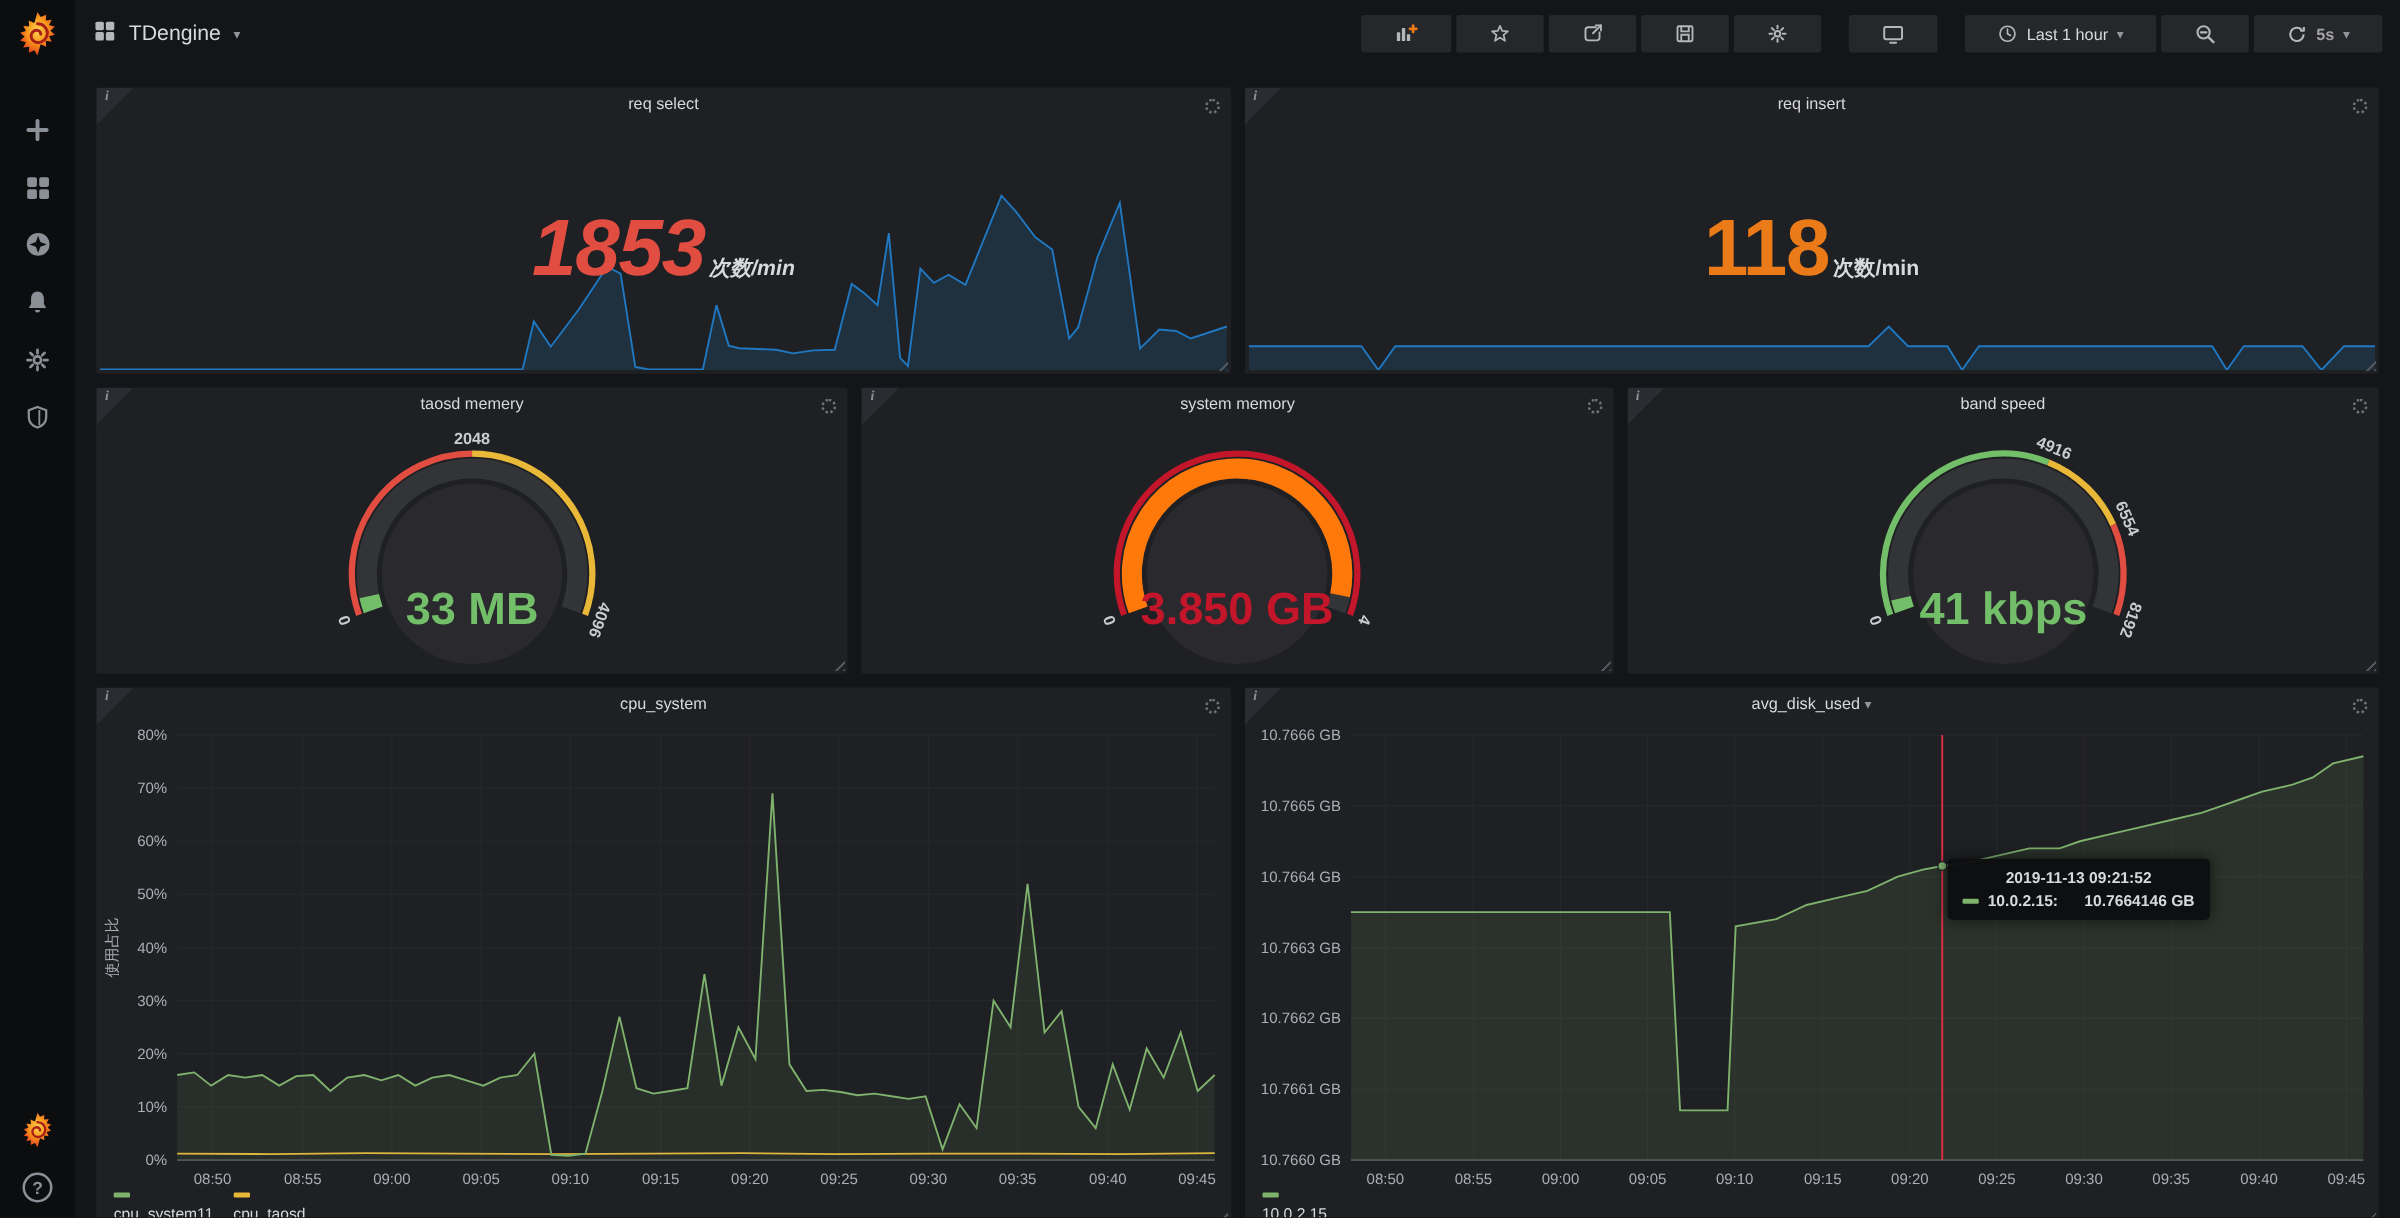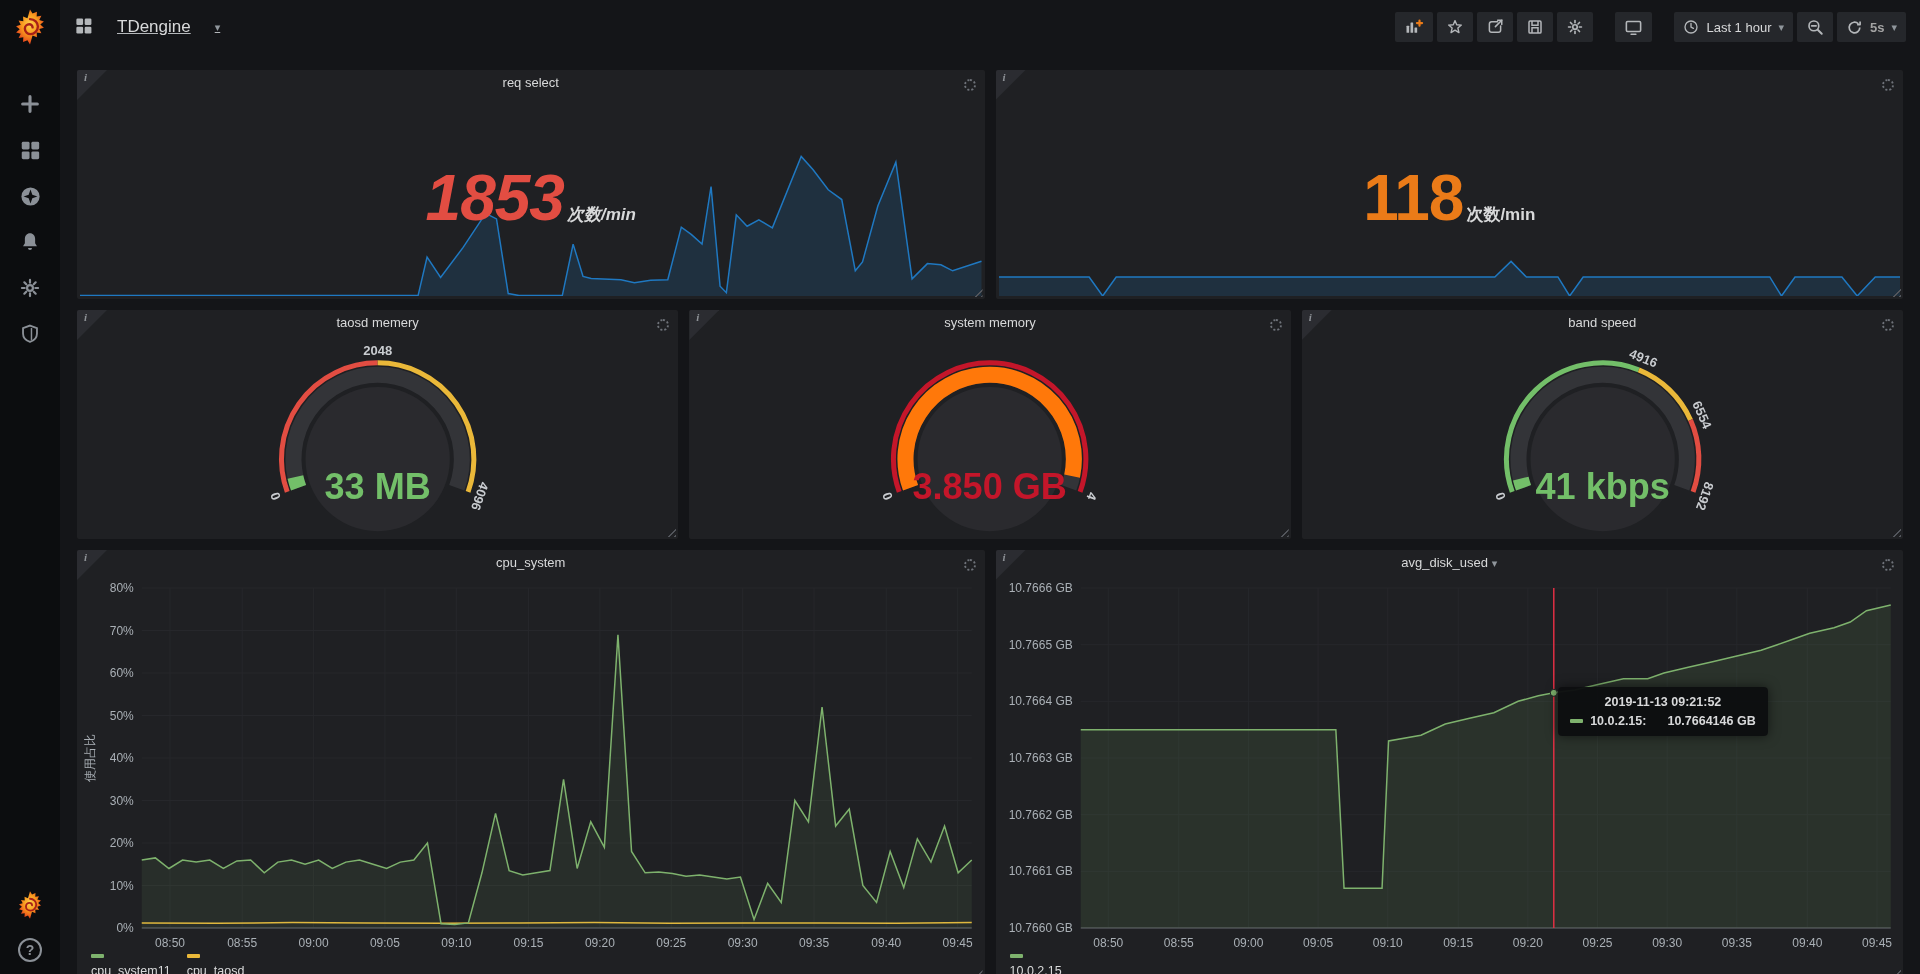--- a/index.html
+++ b/index.html
@@ -9,25 +9,25 @@
   
   .sidebar{position:absolute;left:0;top:0;bottom:0;width:60px;background:#0c0d0f;display:flex;flex-direction:column;align-items:center;z-index:30;}
   .logo{width:54px;height:54px;display:flex;align-items:center;justify-content:center;cursor:pointer;}
   .side-icons{display:flex;flex-direction:column;align-items:center;gap:22px;margin-top:40px;}
   .side-icons a{color:#8b9097;width:24px;height:24px;display:flex;align-items:center;justify-content:center;cursor:pointer;}
   .side-bottom{margin-top:auto;margin-bottom:12px;display:flex;flex-direction:column;align-items:center;gap:14px;}
   .help-circle{width:24px;height:24px;border:2px solid #8b9097;border-radius:50%;color:#8b9097;font-size:14px;font-weight:700;display:flex;align-items:center;justify-content:center;cursor:pointer;}
 
   
   .navbar{position:absolute;left:60px;right:0;top:0;height:54px;background:#141518;display:flex;align-items:center;padding:0 14px;z-index:20;}
-  .nav-left{display:flex;align-items:center;gap:24px;color:#b4b7ba;text-decoration:underline;}
+  .nav-left{display:flex;align-items:center;gap:10px;color:#b4b7ba;}
   .nav-title{color:#d8d9da;font-size:17px;font-weight:500;cursor:pointer;}
   .caret{color:#90969c;font-size:11px;cursor:pointer;}
   .nav-right{margin-left:auto;display:flex;align-items:center;gap:4px;}
-  .nbtn{height:30px;min-width:34px;background:#25272b;border:none;border-radius:2px;color:#b4b7ba;display:flex;align-items:center;justify-content:center;gap:7px;padding:0 9px;cursor:pointer;font-family:inherit;}
+  .nbtn{height:30px;min-width:34px;background:#25272b;border:none;border-radius:2px;color:#b4b7ba;display:flex;align-items:center;justify-content:center;gap:7px;padding:0 26px;cursor:pointer;font-family:inherit;}
   .nbtn svg{display:block;}
   .nbtn.spaced{margin-left:18px;}
   .time-label{color:#d8d9da;font-size:13px;font-weight:500;}
   .refresh-label{color:#a3a3a3;font-size:13px;font-weight:700;}
 
   
   .content{position:absolute;left:60px;top:54px;right:0;bottom:auto;padding:16px 17px 0 17px;}
   .row{display:flex;gap:11px;margin-bottom:11px;}
   .panel{position:relative;background:#1f2023;border-radius:2px;overflow:hidden;}
   .row1 .panel{height:229px;flex:1;}
@@ -227,20 +227,21 @@
             <span class="unit">次数/min</span>
         </div>
         <div class="resize-handle"></div>
       </section>
 
       <section class="panel">
         <div class="info-corner">
             <span>i</span>
           </div>
         <div class="spinner"></div>
+        <h2 class="ptitle"><span>req insert</span></h2>
         <svg class="spark" id="spark-req-insert" preserveAspectRatio="none" viewBox="0 0 1000 100">
             <path d="M0.0 87.3 L100.0 87.3 L115.0 100.0 L130.0 87.3 L550.0 87.3 L568.0 76.9 L585.0 87.3 L620.0 87.3 L633.0 100.0 L648.0 87.3 L855.0 87.3 L868.0 100.0 L883.0 87.3 L935.0 87.3 L952.0 100.0 L972.0 87.3 L1000.0 87.3 L 1000 100 L 0 100 Z" fill="rgba(31,120,193,0.18)" stroke="none"></path>
             <path d="M0.0 87.3 L100.0 87.3 L115.0 100.0 L130.0 87.3 L550.0 87.3 L568.0 76.9 L585.0 87.3 L620.0 87.3 L633.0 100.0 L648.0 87.3 L855.0 87.3 L868.0 100.0 L883.0 87.3 L935.0 87.3 L952.0 100.0 L972.0 87.3 L1000.0 87.3" fill="none" stroke="#1f78c1" stroke-width="1.5" vector-effect="non-scaling-stroke"></path>
           </svg>
         <div class="bigvalue" style="color: rgb(235, 123, 24);">
           <span class="num">118</span>
             <span class="unit">次数/min</span>
         </div>
         <div class="resize-handle"></div>
       </section>

